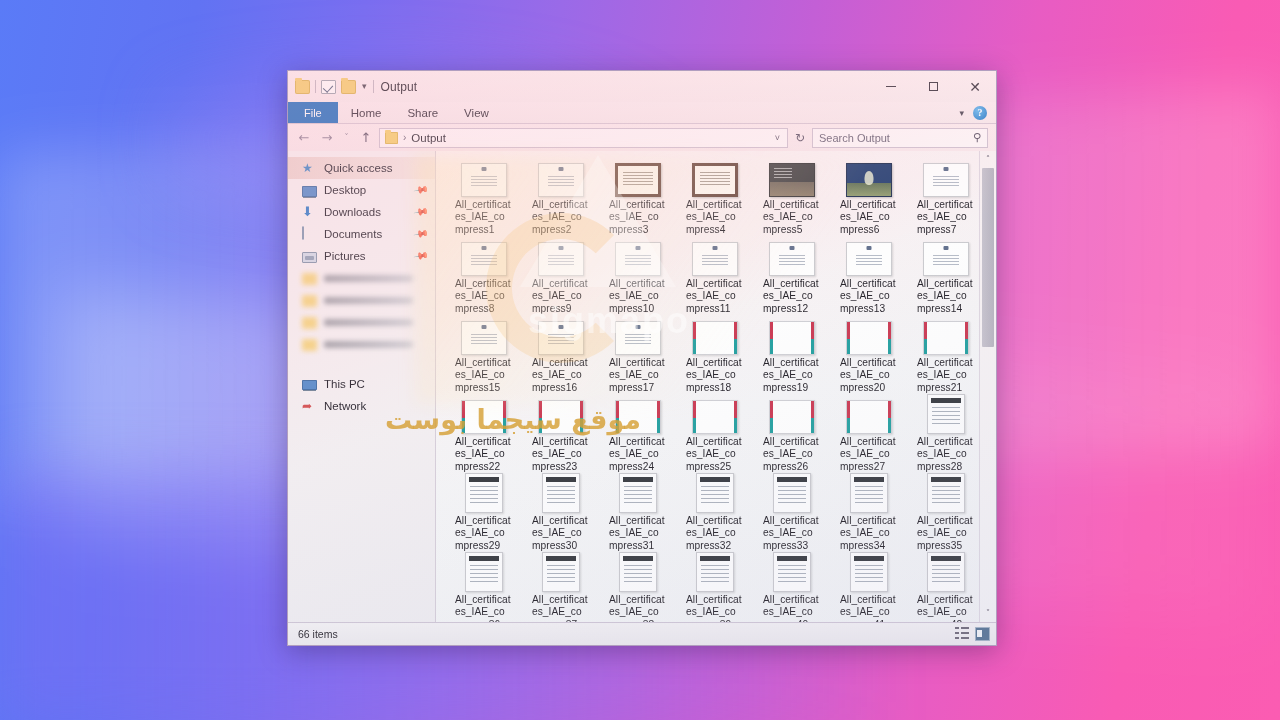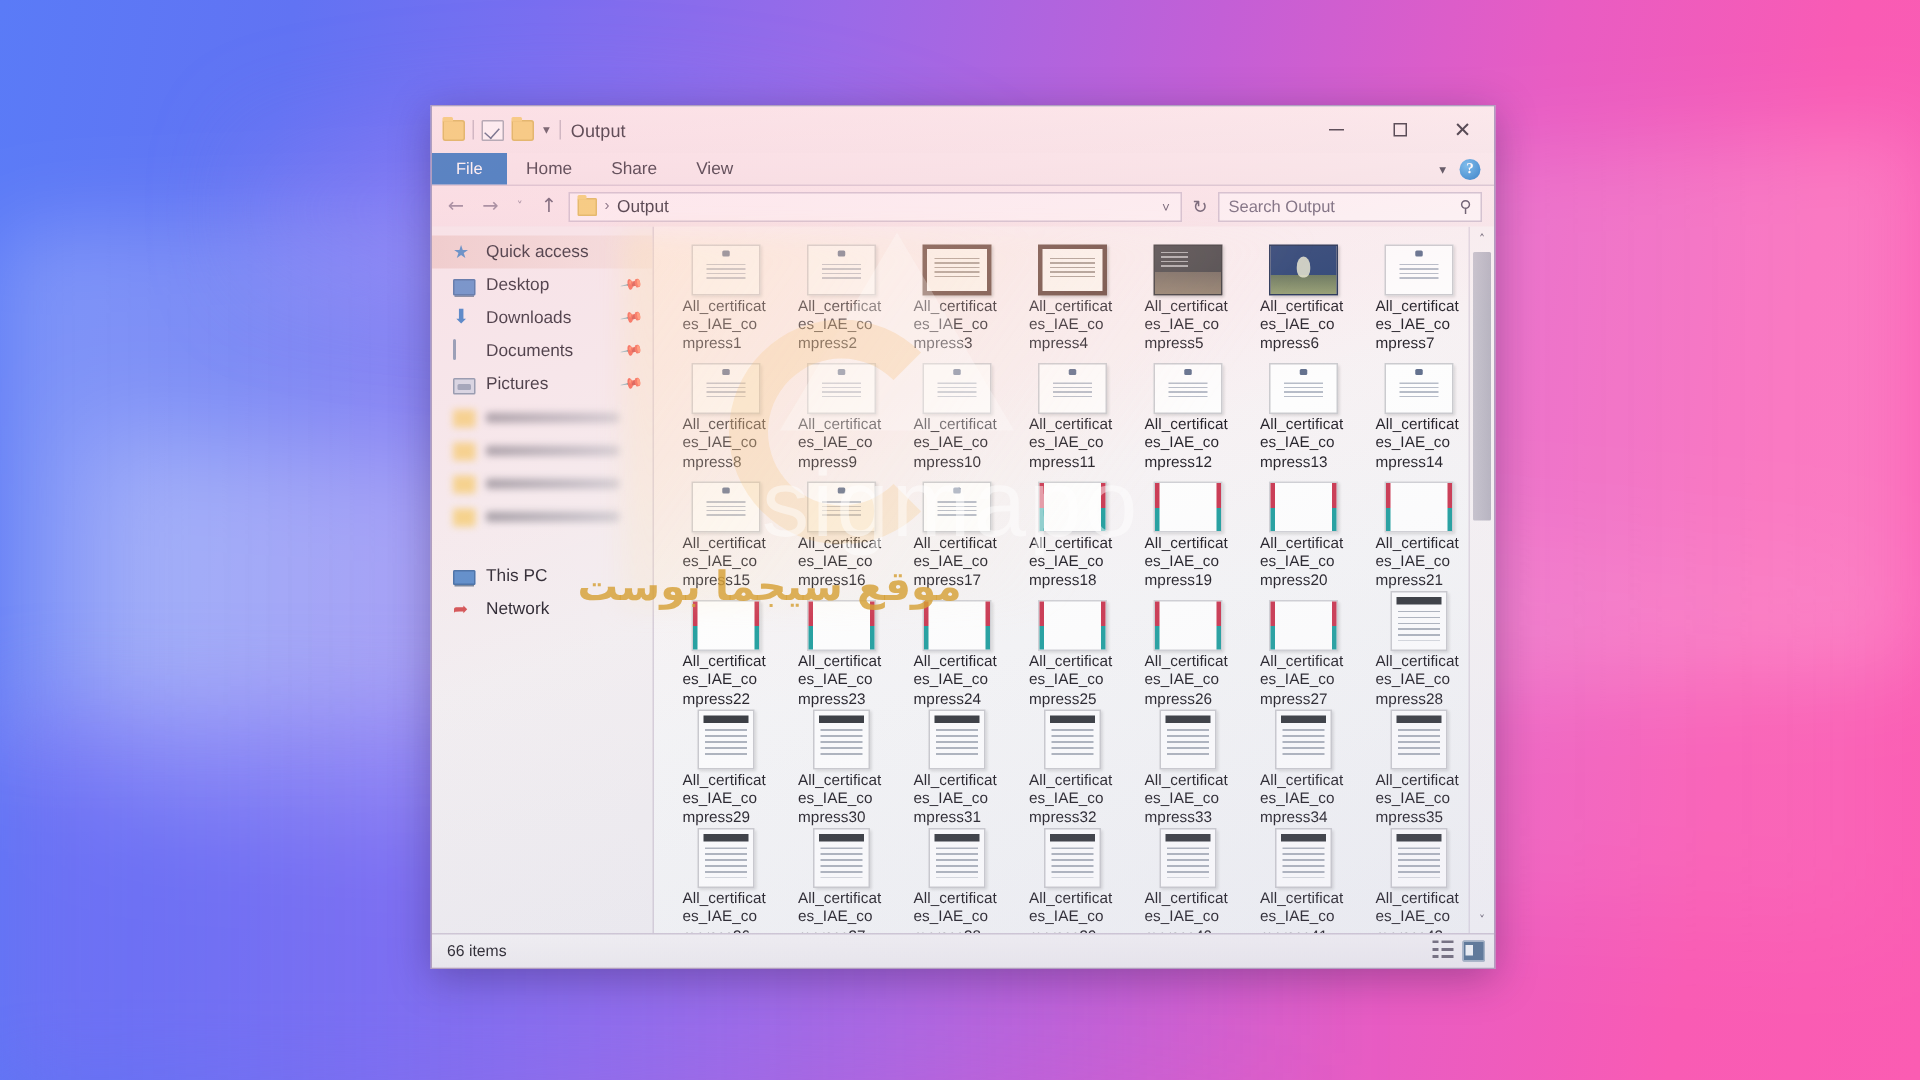--- a/index.html
+++ b/index.html
@@ -340,26 +340,26 @@
     position:absolute; left:50px; top:0; width:0; height:0;
     border-left:78px solid transparent; border-right:78px solid transparent;
     border-bottom:132px solid rgba(255,255,255,.85);
   }
   .wm-logo .circ {
     position:absolute; left:16px; top:58px; width:150px; height:150px;
     border-radius:50%; border: 26px solid rgba(247,196,120,.8);
     border-right-color: transparent;
   }
   .wm-text-en {
-    left: 508px; top: 300px; font-size:63px; font-weight:normal;
+    left: 528px; top: 300px; font-size:36px; font-weight:bold;
     color: rgba(255,255,255,.48); letter-spacing:2px;
     font-family:"Liberation Sans", sans-serif;
   }
   .wm-text-ar {
-    left: 385px; top: 376px; font-size:27px; font-weight:bold;
+    left: 385px; top: 404px; font-size:27px; font-weight:bold;
     color: rgba(214,160,54,.82); letter-spacing:1px; direction:rtl;
     font-family:"DejaVu Sans", sans-serif;
   }
   .wm-shade {
     left:415px; top:155px; width:580px; height:250px;
     background: linear-gradient(125deg, rgba(255,225,170,.30) 0%, rgba(255,235,200,.10) 42%, rgba(255,255,255,0) 62%);
     filter: blur(8px);
   }
 </style>
 </head>

